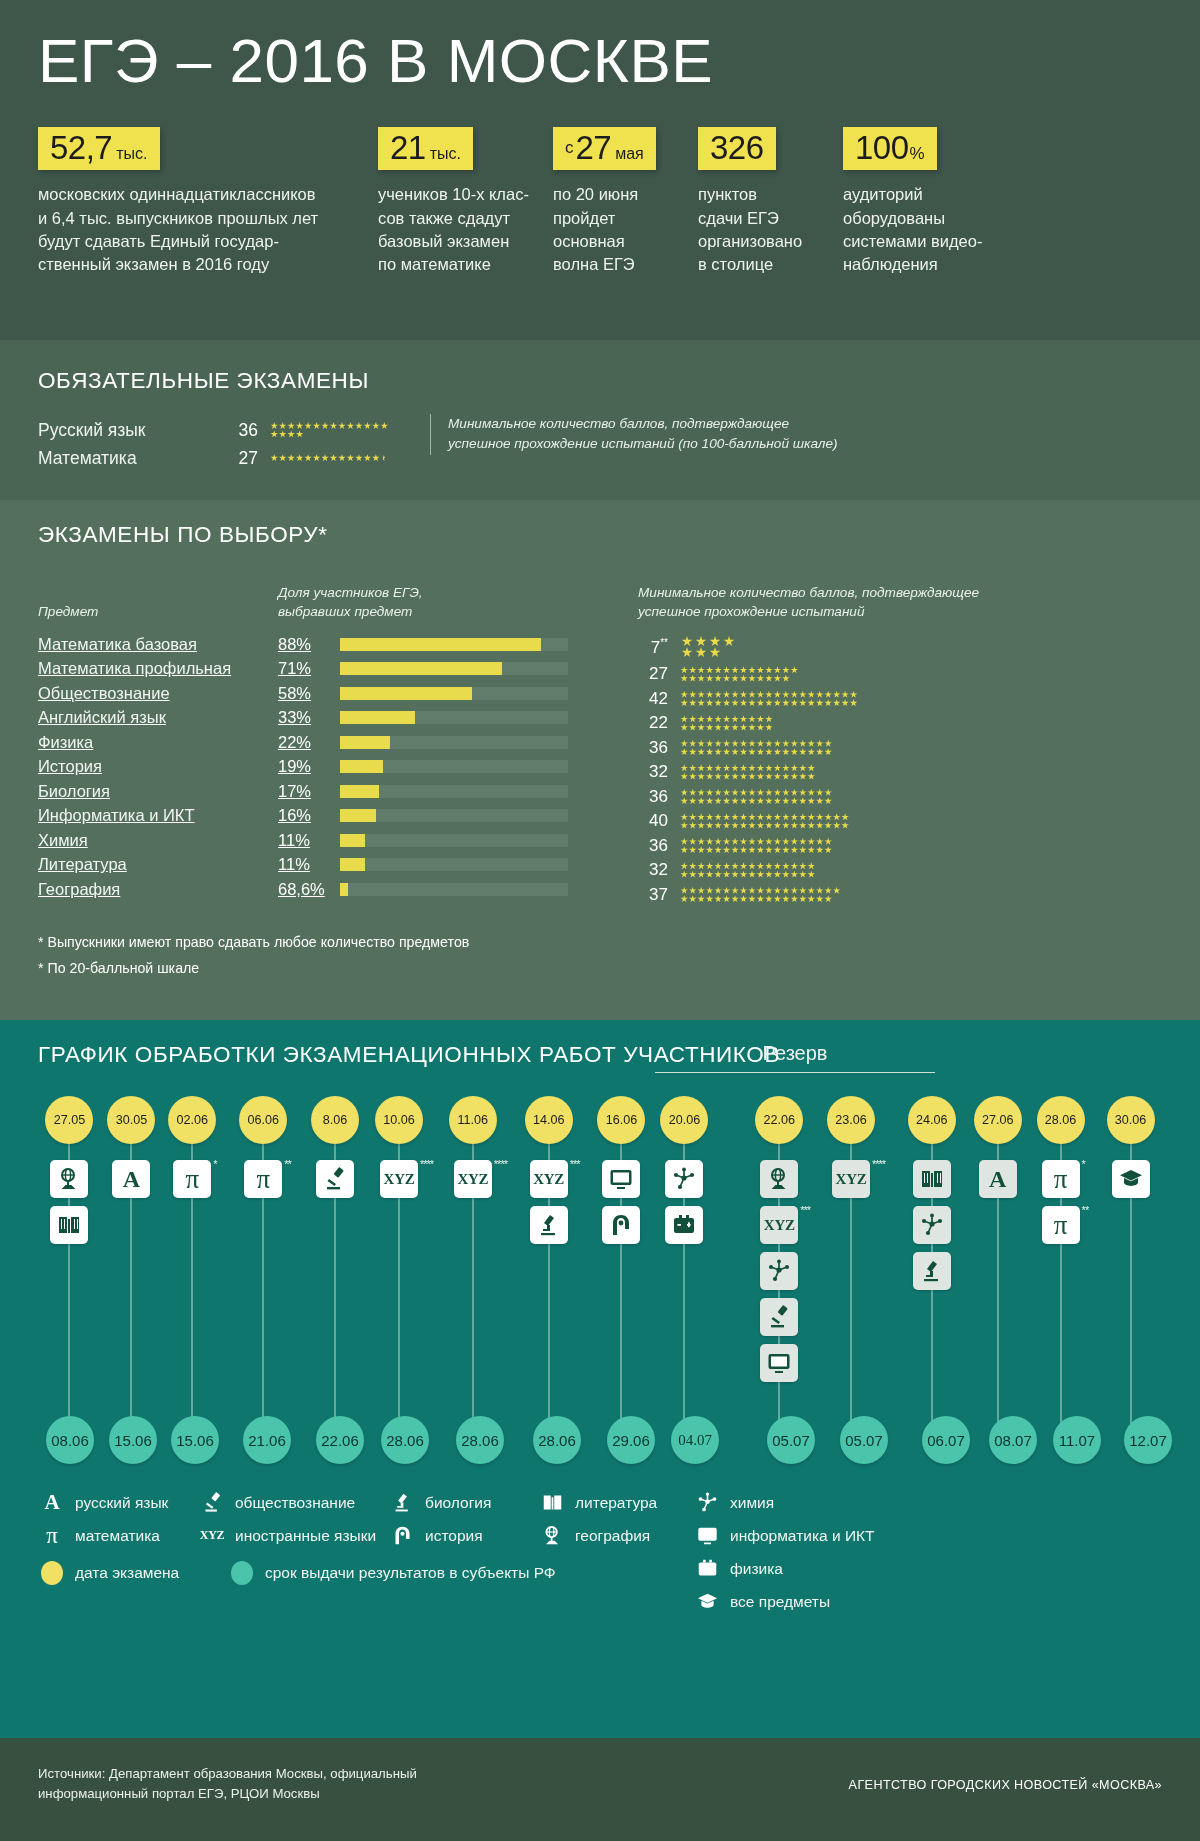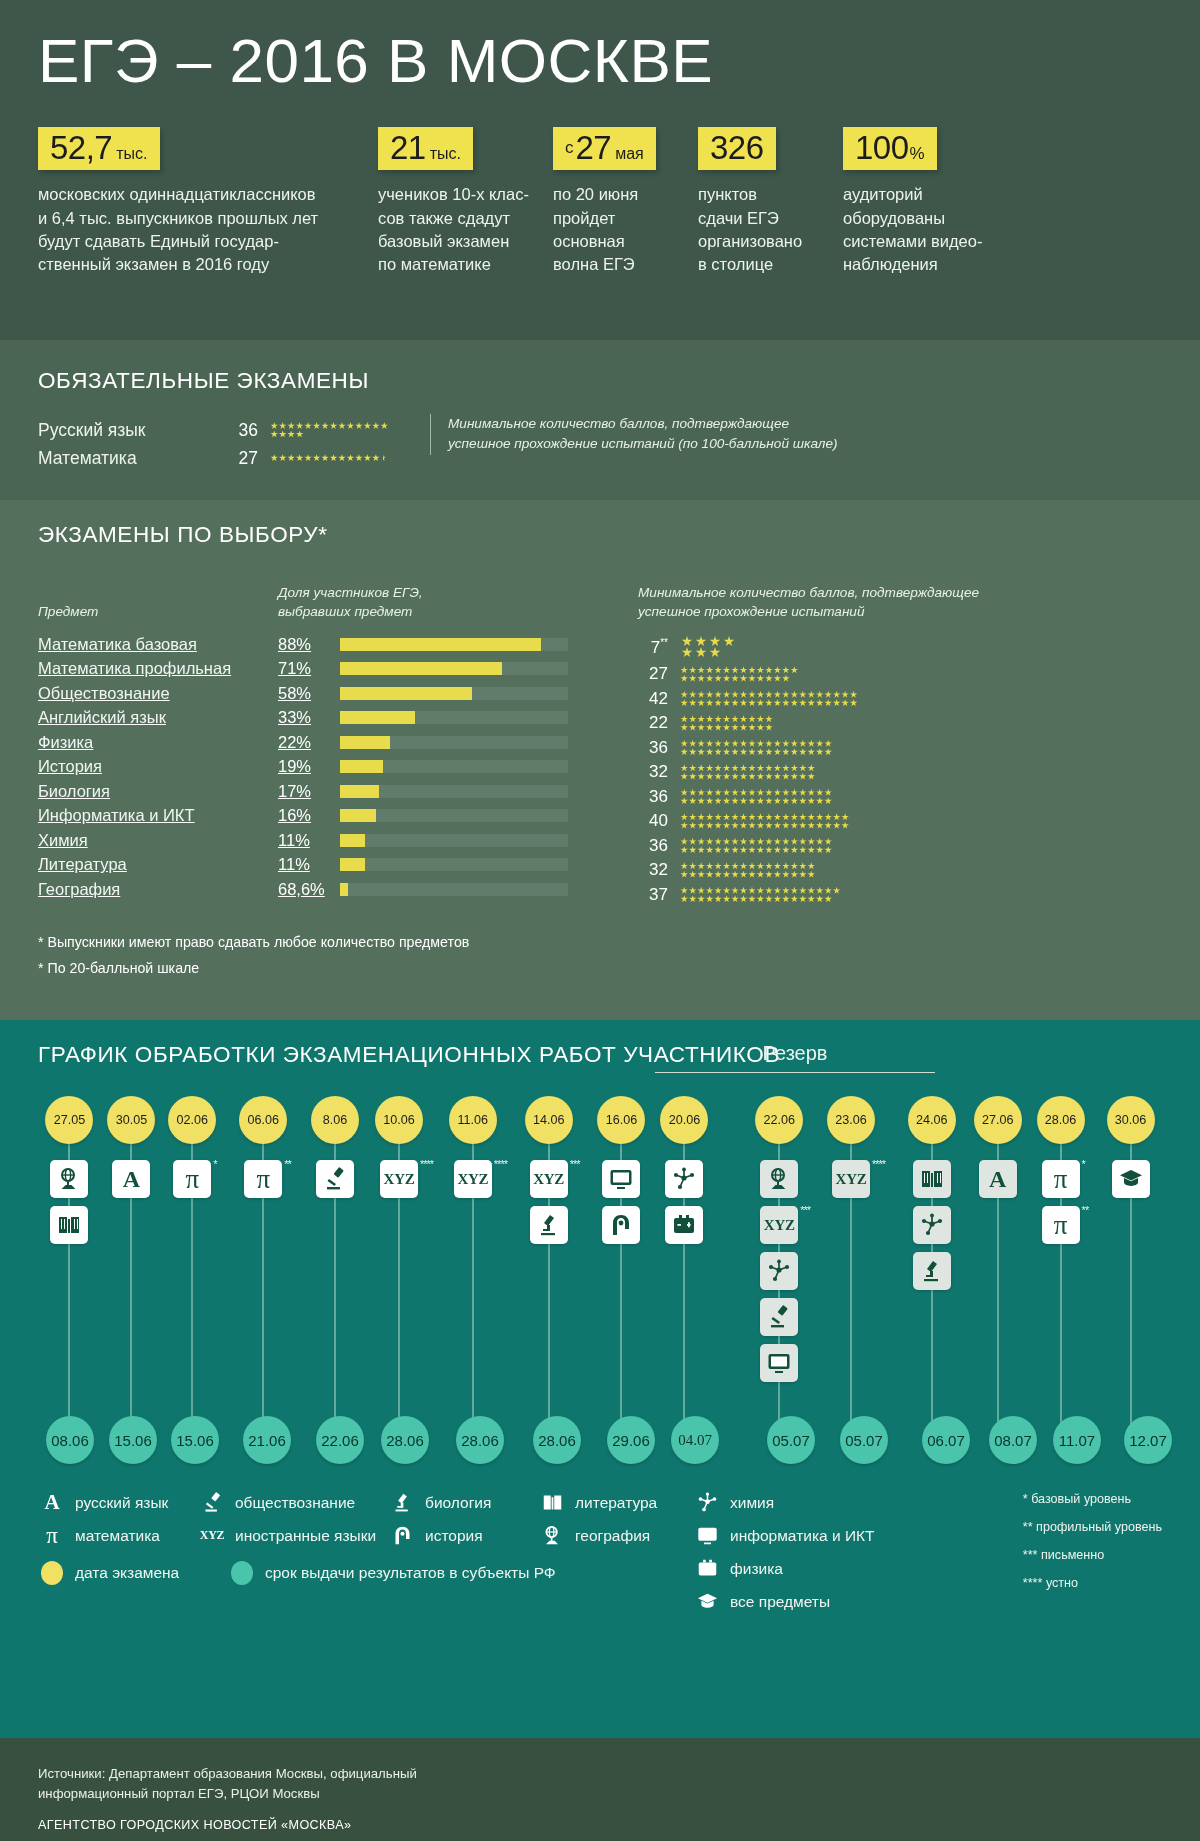--- a/index.html
+++ b/index.html
@@ -166,21 +166,21 @@
   .leg-ico .svgi { fill: #ffffff; }
   .leg-ico .gl-A  { font-size: 21px; color: #fff; }
   .leg-ico .gl-pi { font-size: 23px; color: #fff; }
   .leg-ico .gl-xyz{ font-size: 12px; color: #fff; }
   .dot-y { width: 22px; height: 24px; border-radius: 50%; background: #f0e063; }
   .dot-t { width: 22px; height: 24px; border-radius: 50%; background: #4bc4ac; }
   .notes-col { position: absolute; right: 0; top: 0; font-size: 12.6px; line-height: 2.22; color: #eef4ee; }
   .notes-col div { white-space: nowrap; }
 
   
-  .footer-row { display: flex; justify-content: space-between; align-items: flex-start; flex-direction: column; }
+  .footer-row { display: flex; justify-content: space-between; align-items: flex-start; }
   .src { font-size: 13.2px; line-height: 1.5; color: #eaf0ea; white-space: pre-line; }
   .agency { font-size: 12.6px; color: #ffffff; letter-spacing: .4px; padding-top: 14px; }
 </style>
 </head>
 <body>
 
 <div class="band band-hero">
   <div class="hero-title">ЕГЭ – 2016 В МОСКВЕ</div>
   <div class="stats-row" id="stats-row">
       <div class="stat s0"><div class="stat-badge"><span class="stat-num">52,7</span><span class="stat-unit">тыс.</span></div><div class="stat-desc">московских одиннадцатиклассников
@@ -1243,26 +1243,20 @@
           </span>
           <span>дата экзамена</span>
         </div>
         <div class="leg-item" style="width: 420px;">
           <span class="leg-ico">
             <span class="dot-t"></span>
           </span>
           <span>срок выдачи результатов в субъекты РФ</span>
         </div>
       </div>
-      <div class="notes-col">
-        <div>* базовый уровень</div>
-        <div>** профильный уровень</div>
-        <div>*** письменно</div>
-        <div>**** устно</div>
-      </div>
     </div>
 </div>
 
 <div class="band band-footer">
   <div class="footer-row">
     <div class="src">Источники: Департамент образования Москвы, официальный
 информационный портал ЕГЭ, РЦОИ Москвы</div>
     <div class="agency">АГЕНТСТВО ГОРОДСКИХ НОВОСТЕЙ «МОСКВА»</div>
   </div>
 </div>

